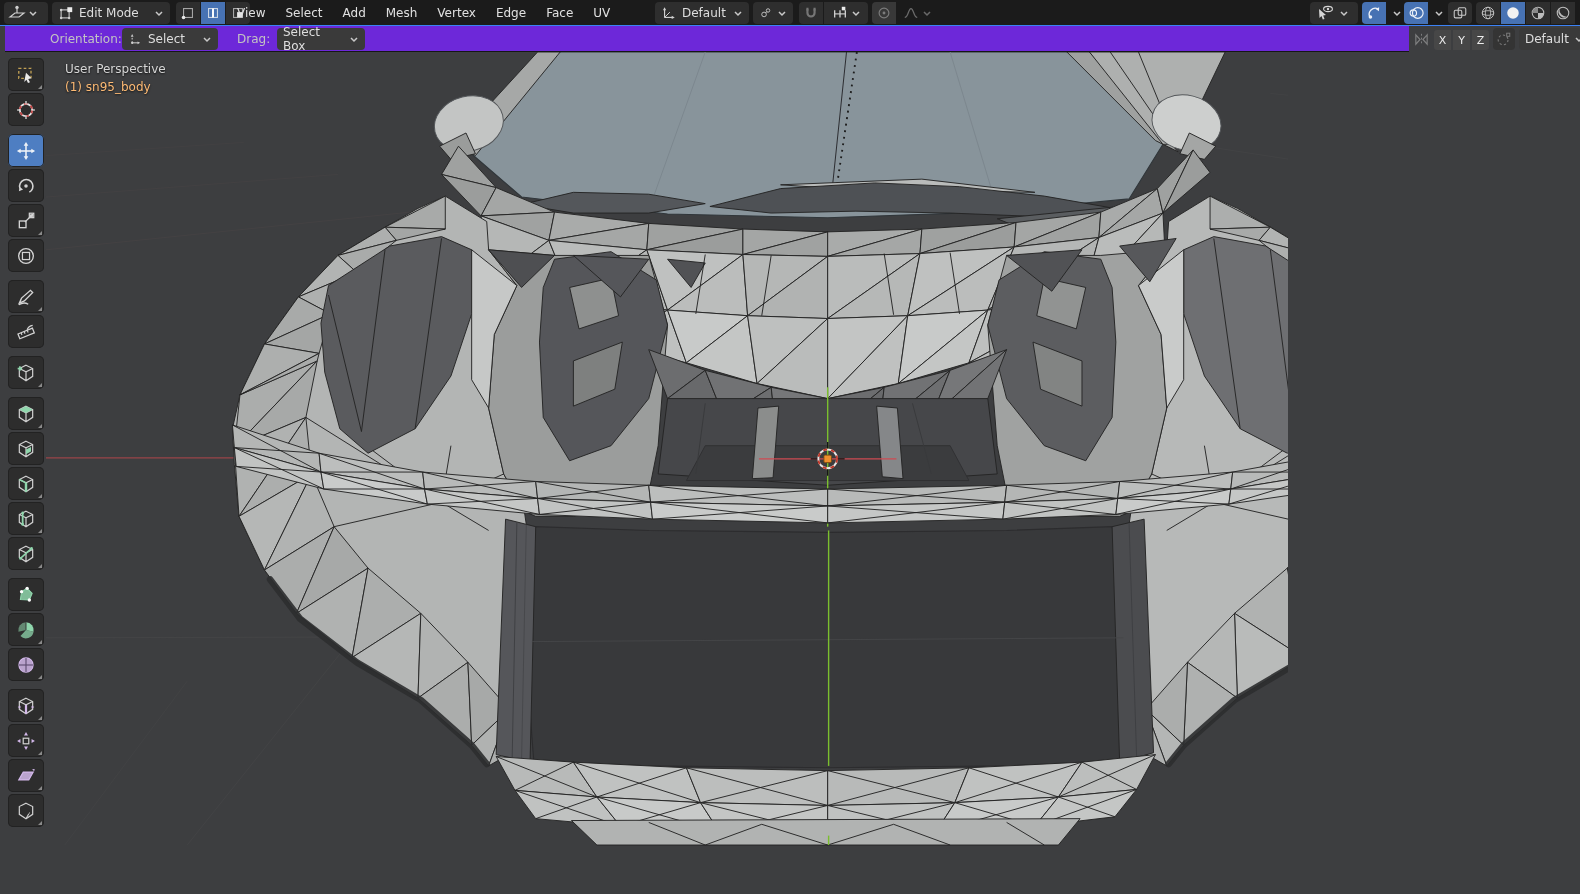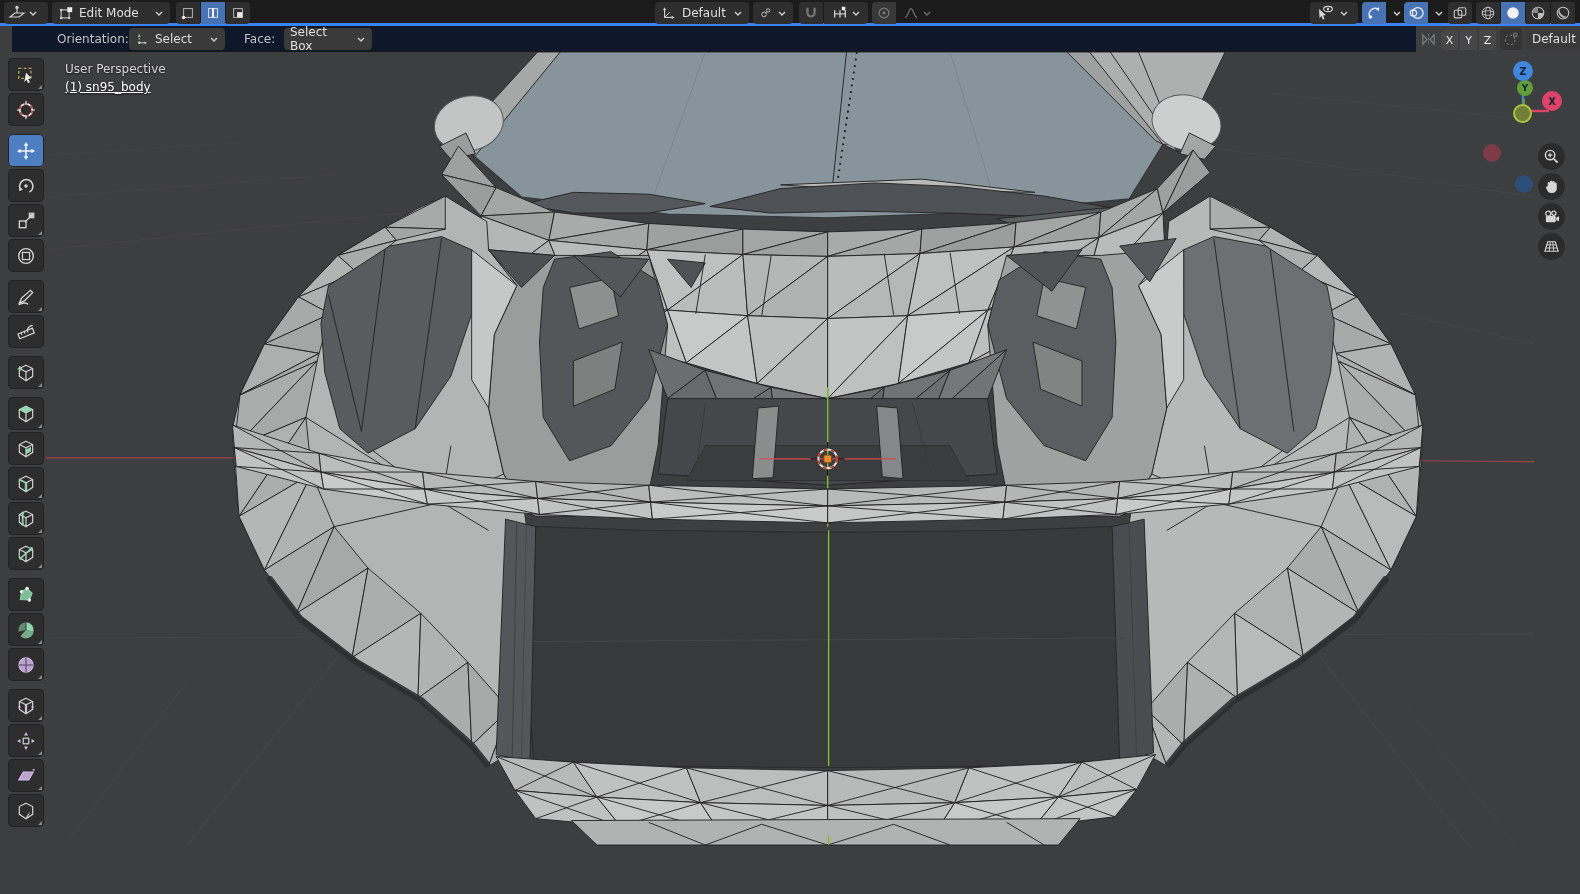--- a/index.html
+++ b/index.html
@@ -2,23 +2,23 @@
 <html><head>
 <meta charset="utf-8">
 <style>
   * { margin:0; padding:0; box-sizing:border-box; }
   html,body { width:1580px; height:894px; overflow:hidden; background:#3d3e40;
               font-family:"DejaVu Sans","Liberation Sans",sans-serif; }
   .app { position:relative; width:1580px; height:894px; }
 
   
   .topbar { position:absolute; left:0; top:0; width:1580px; height:26px;
-            background:#1b1b1b; border-bottom:3px solid #3b82f6; z-index:30; }
-  .row2   { position:absolute; left:12px; top:26px; width:1404px; height:26px;
-            background:#0f172a; border-bottom:1px solid #161616; z-index:30; }
+            background:#1b1b1b; border-bottom:1px solid #3b82f6; z-index:30; }
+  .row2   { position:absolute; left:5px; top:26px; width:1404px; height:26px;
+            background:#6d28d9; border-bottom:1px solid #161616; z-index:30; }
   .w { position:absolute; top:2px; height:22px; display:flex; align-items:center;
        border-radius:4px; color:#dedede; font-size:12px; }
   .btn { background:#2e2e2e; }
   .dd { background:#2e2e2e; padding:0 6px; gap:5px; }
   .row2 .dd { background:#3a3a3a; }
   .chev { width:10px; height:8px; flex:0 0 auto; }
   .chev polyline { fill:none; stroke:#c9c9c9; stroke-width:1.5; }
   .menu-item { padding:0 9px; height:22px; display:flex; align-items:center;
                color:#e0e0e0; font-size:12px; border-radius:3px; }
   .seg { display:flex; gap:1px; }
@@ -27,26 +27,26 @@
   .segbtn:first-child { border-radius:4px 0 0 4px; }
   .segbtn:last-child  { border-radius:0 4px 4px 0; }
   .segbtn.on { background:#4772b3; }
   .lbl { color:#c3c3c3; font-size:12px; }
   .dim { opacity:.45; }
   .xyzbtn { width:17px; height:20px; background:#474747; color:#ececec; font-size:11px;
             display:flex; align-items:center; justify-content:center; }
   icon, .ic { display:flex; align-items:center; justify-content:center; }
 
   
-  .viewport { position:absolute; left:0; top:52px; width:1580px; height:842px;
+  .viewport { position:absolute; left:0; top:52px; width:1288px; height:842px;
               background:#3d3e40; overflow:hidden; }
   #scene { position:absolute; left:0; top:0; }
   .vp-text { position:absolute; left:65px; top:8px; color:#d6d6d6; font-size:12px;
              text-shadow:0 1px 2px rgba(0,0,0,.7); line-height:18px; z-index:5; }
-  .vp-text .l2 { color:#ffffff;text-decoration:underline; }
+  .vp-text .l2 { color:#fdba74; }
 
   
   .tools { position:absolute; left:8px; top:6px; width:36px; z-index:10; }
   .toolbtn { width:36px; height:33px; margin-bottom:2px; background:#2d2d2d;
              border-radius:5px; display:flex; align-items:center; justify-content:center;
              position:relative; box-shadow:0 0 0 1px #222 inset; }
   .toolbtn.active { background:#4e7ec2; }
   .toolbtn.gap { margin-bottom:8px; }
   .toolbtn .sub { position:absolute; right:2px; bottom:2px; width:0; height:0;
                   border-left:4px solid transparent; border-bottom:4px solid #8a8a8a; }
@@ -105,20 +105,30 @@
         </svg>
       </div>
       <div class="segbtn">
         <svg class="glyph" width="16" height="16" viewBox="0 0 18 18">
           <rect x="4" y="4" width="10" height="10" fill="none" stroke="#a8a8a8" stroke-width="1.2"></rect>
           <rect x="8" y="8" width="6" height="6" fill="#e8e8e8"></rect>
         </svg>
       </div>
     </div>
 
+    <div class="w" style="left:228px;gap:2px">
+      <span class="menu-item">View</span>
+      <span class="menu-item">Select</span>
+      <span class="menu-item">Add</span>
+      <span class="menu-item">Mesh</span>
+      <span class="menu-item">Vertex</span>
+      <span class="menu-item">Edge</span>
+      <span class="menu-item">Face</span>
+      <span class="menu-item">UV</span>
+    </div>
 
     <div class="w dd" style="left:655px;width:94px">
       <svg class="glyph" width="16" height="16" viewBox="0 0 18 18">
         <line x1="4" y1="14" x2="4" y2="5" stroke="#d0d0d0" stroke-width="1.3"></line>
         <polygon points="4,2.5 2.2,6 5.8,6" fill="#d0d0d0"></polygon>
         <line x1="4" y1="14" x2="13" y2="14" stroke="#d0d0d0" stroke-width="1.3"></line>
         <polygon points="15.5,14 12,12.2 12,15.8" fill="#d0d0d0"></polygon>
         <line x1="4" y1="14" x2="10" y2="8" stroke="#d0d0d0" stroke-width="1.1"></line>
       </svg>
       <span style="flex:1">Default</span>
@@ -264,21 +274,21 @@
         <polygon points="5,2.5 3.4,5.6 6.6,5.6" fill="#cfcfcf"></polygon>
         <line x1="5" y1="13" x2="12" y2="13" stroke="#cfcfcf" stroke-width="1.2"></line>
         <polygon points="14.5,13 11.5,11.4 11.5,14.6" fill="#cfcfcf"></polygon>
         <circle cx="5" cy="13" r="1.4" fill="#cfcfcf"></circle>
       </svg>
       <span style="flex:1">Select</span>
       <svg class="chev" viewBox="0 0 10 8">
           <polyline points="2,3 5,6 8,3"></polyline>
         </svg>
     </div>
-    <span class="w lbl" style="left:232px">Face:</span>
+    <span class="w lbl" style="left:232px">Drag:</span>
     <div class="w dd" style="left:272px;width:88px">
       <span style="flex:1">Select Box</span>
       <svg class="chev" viewBox="0 0 10 8">
           <polyline points="2,3 5,6 8,3"></polyline>
         </svg>
     </div>
 
     <div class="w ic" style="left:1405px;width:22px;justify-content:center">
       <svg class="glyph dim" width="17" height="17" viewBox="0 0 18 18">
         <polygon points="3,4 7.5,9 3,14" fill="none" stroke="#cfcfcf" stroke-width="1.2"></polygon>

